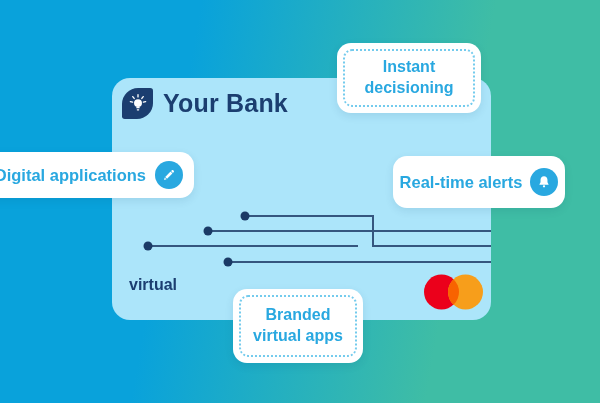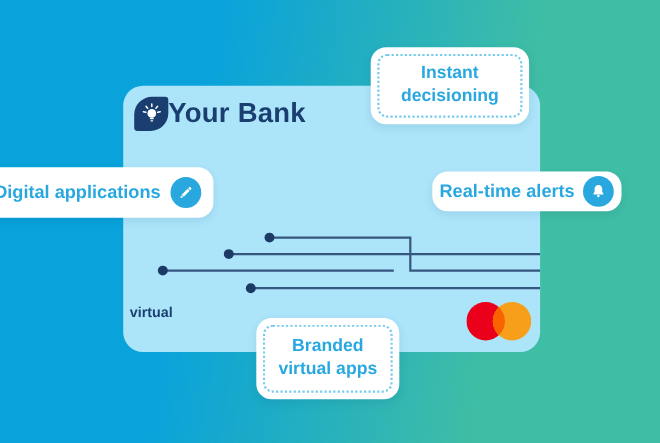--- a/index.html
+++ b/index.html
@@ -11,52 +11,52 @@
   body{font-family:"Liberation Sans","DejaVu Sans",sans-serif;}
   .stage{
     position:relative;width:600px;height:403px;overflow:hidden;
     background:linear-gradient(100deg,var(--bg-left) 30%,var(--bg-right) 74%);
   }
   
   .card{
     position:absolute;left:112px;top:78px;width:379px;height:242px;
     background:var(--card-bg);border-radius:18px;
   }
-  .brand-row{position:absolute;left:10px;top:10px;display:flex;align-items:center;}
+  .brand-row{position:absolute;left:10px;top:10px;display:flex;align-items:center;gap:10px;}
   .logo-mark{
     width:31px;height:31px;background:var(--navy);
     border-radius:52% 9% 52% 9%;
     display:flex;align-items:center;justify-content:center;flex:0 0 auto;
   }
   .brand-name{color:var(--navy);font-size:25px;font-weight:700;letter-spacing:.2px;}
   .circuit{position:absolute;left:0;top:0;}
   .circuit path{fill:none;stroke:var(--circuit-line);stroke-width:2;}
   .circuit circle{fill:var(--circuit-dot);}
-  .virtual-label{position:absolute;left:6px;top:198px;color:var(--navy);font-size:13px;font-weight:700;}
+  .virtual-label{position:absolute;left:17px;top:198px;color:var(--navy);font-size:16px;font-weight:700;}
   .mc{position:absolute;left:312px;top:196px;}
   .mc-red{fill:var(--mc-red);} .mc-orange{fill:var(--mc-orange);} .mc-overlap{fill:var(--mc-overlap);}
   
   .badge{
     position:absolute;background:#fff;border-radius:14px;
     box-shadow:0 3px 8px rgba(10,60,100,.10);
   }
   .badge-dotted{display:flex;}
   .dotted-inner{
     flex:1;margin:6px;border:2px dotted var(--dotted);border-radius:9px;
     display:flex;flex-direction:column;align-items:center;justify-content:center;
     color:var(--accent);font-weight:700;font-size:16px;line-height:1.3;text-align:center;
   }
   .badge-row{display:flex;align-items:center;color:var(--accent);font-weight:700;font-size:16.5px;}
   .icon-circle{
     width:28px;height:28px;border-radius:50%;background:var(--accent);
     display:flex;align-items:center;justify-content:center;flex:0 0 auto;
   }
   .badge-instant{left:337px;top:43px;width:144px;height:70px;}
   .badge-digital{left:-32px;top:152px;width:226px;height:46px;justify-content:flex-end;gap:9px;padding-right:11px;}
-  .badge-realtime{left:393px;top:156px;width:172px;height:36px;justify-content:center;gap:8px;}
+  .badge-realtime{left:393px;top:156px;width:172px;height:52px;justify-content:center;gap:8px;}
   .badge-branded{left:233px;top:289px;width:130px;height:74px;}
 </style>
 </head>
 <body>
 
 <div class="stage">
 
   <div class="card">
 
     <div class="brand-row">

